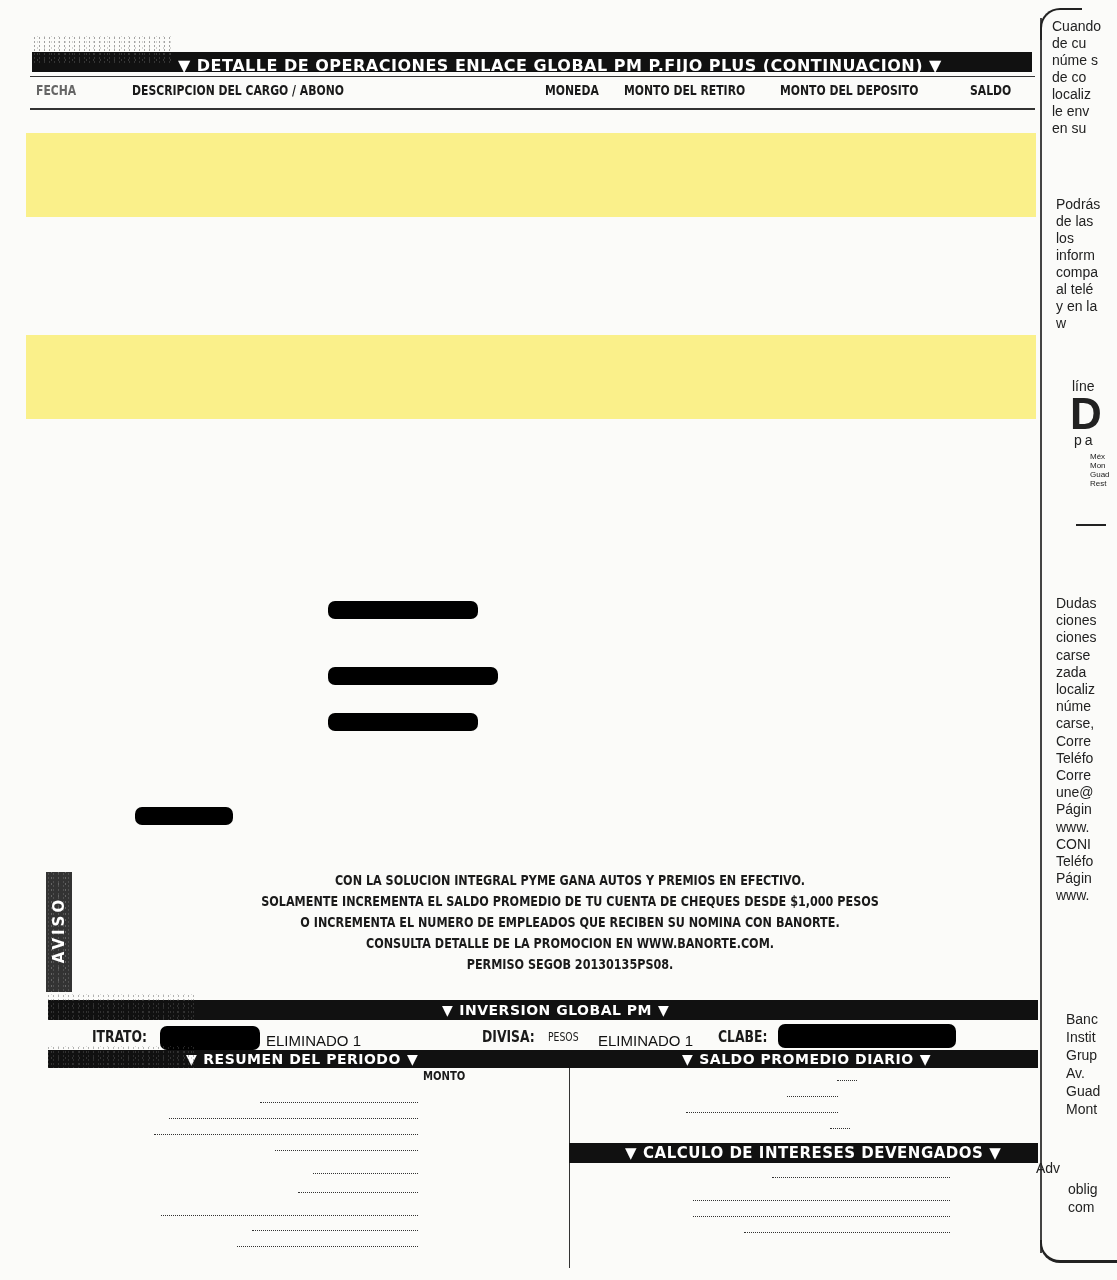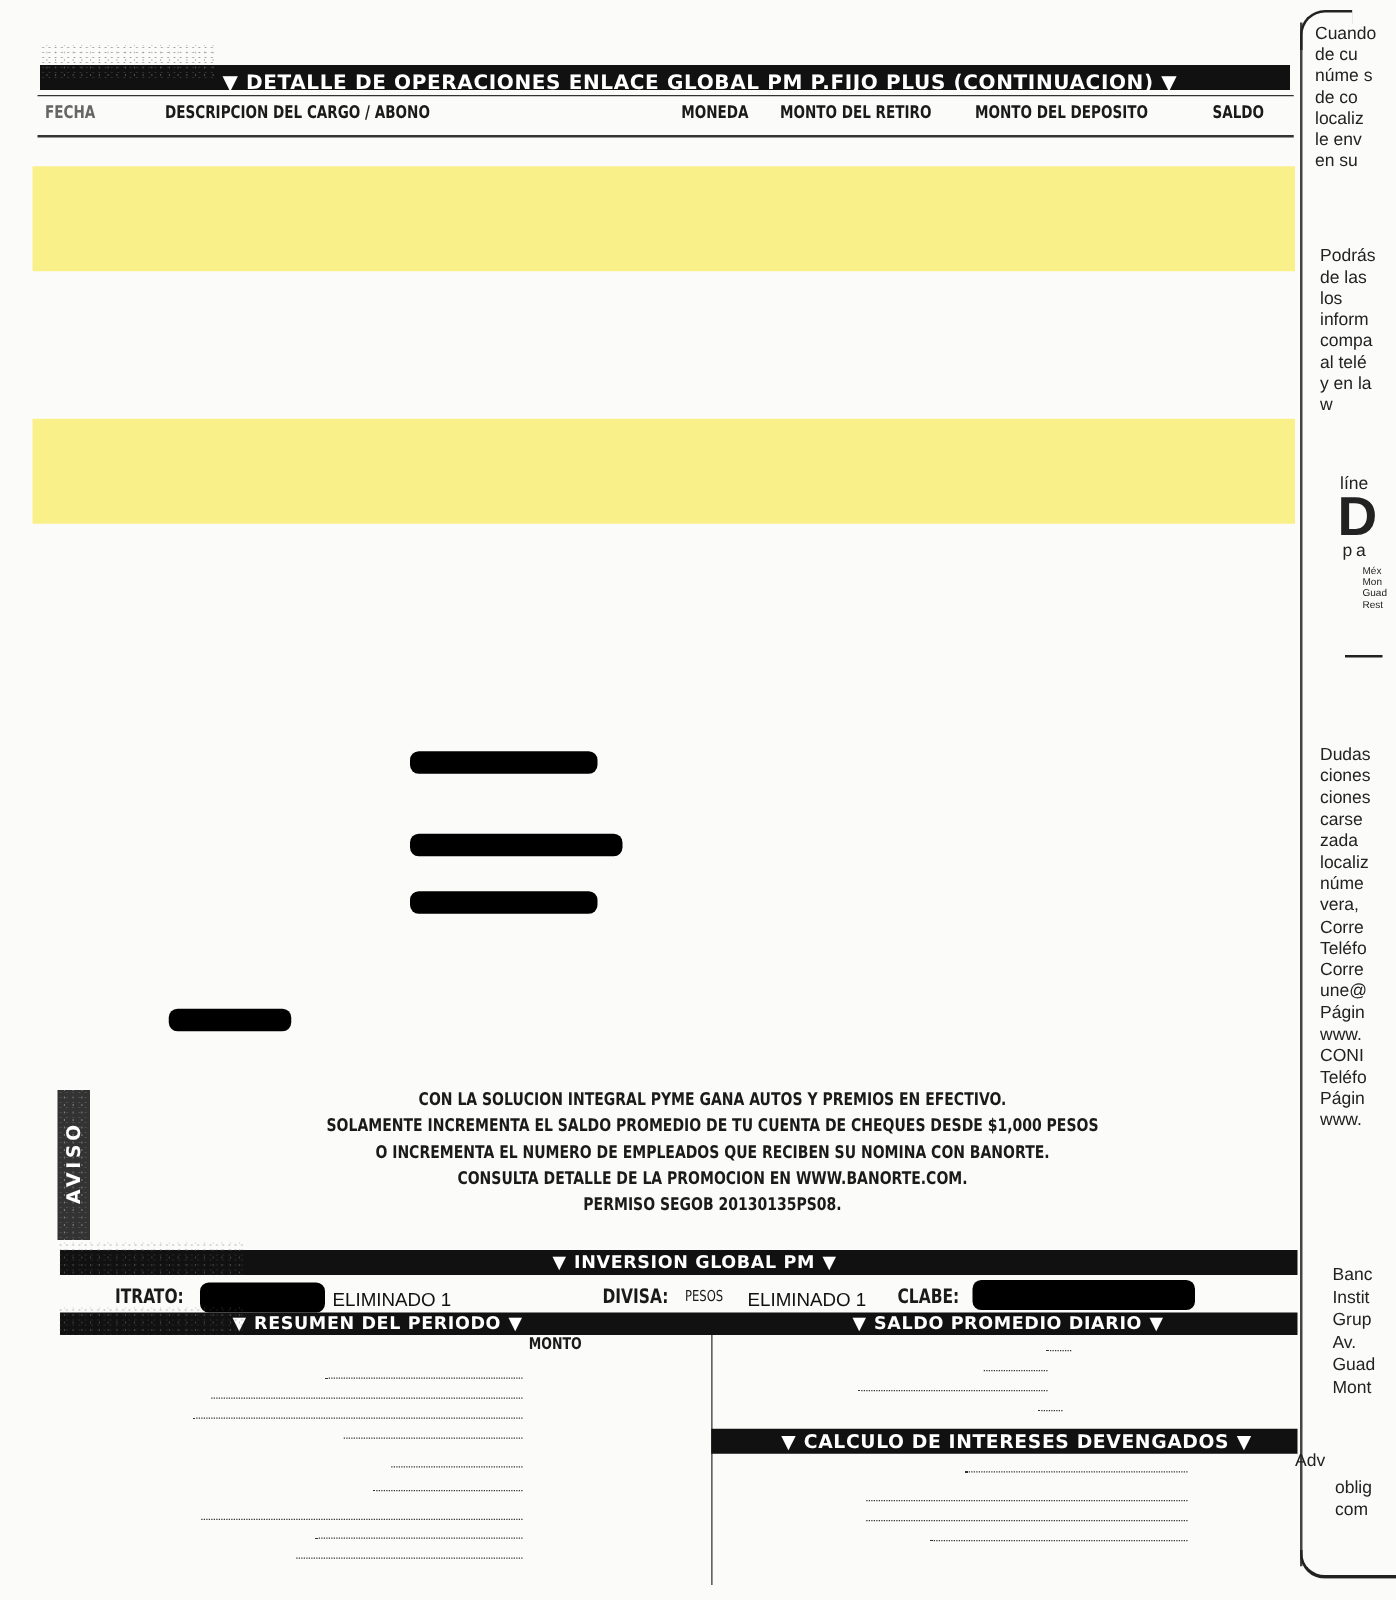--- a/index.html
+++ b/index.html
@@ -265,21 +265,21 @@
   </div>
 <div class="abs" style="left:1076px; top:524px; width:30px; height:2px; background:#222;"></div>
 <div class="side" id="side3" style="left:1056px; top:595px; width:61px; line-height:17.2px;">
     <div>Dudas</div>
     <div>ciones</div>
     <div>ciones</div>
     <div>carse</div>
     <div>zada</div>
     <div>localiz</div>
     <div>núme</div>
-    <div>vera,</div>
+    <div>carse,</div>
     <div>Corre</div>
     <div>Teléfo</div>
     <div>Corre</div>
     <div>une@</div>
     <div>Págin</div>
     <div>www.</div>
     <div>CONI</div>
     <div>Teléfo</div>
     <div>Págin</div>
     <div>www.</div>

